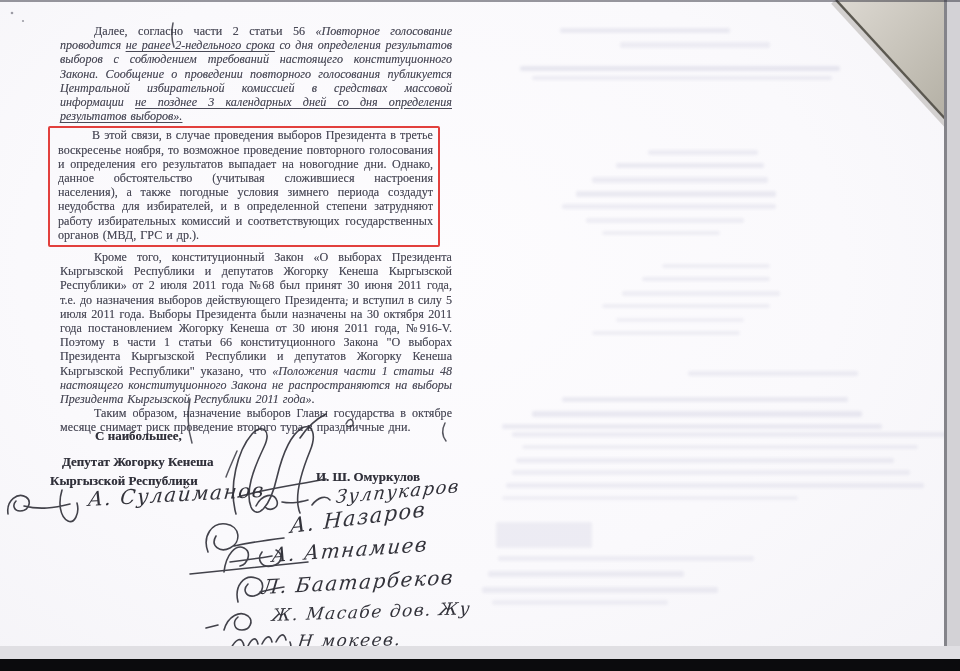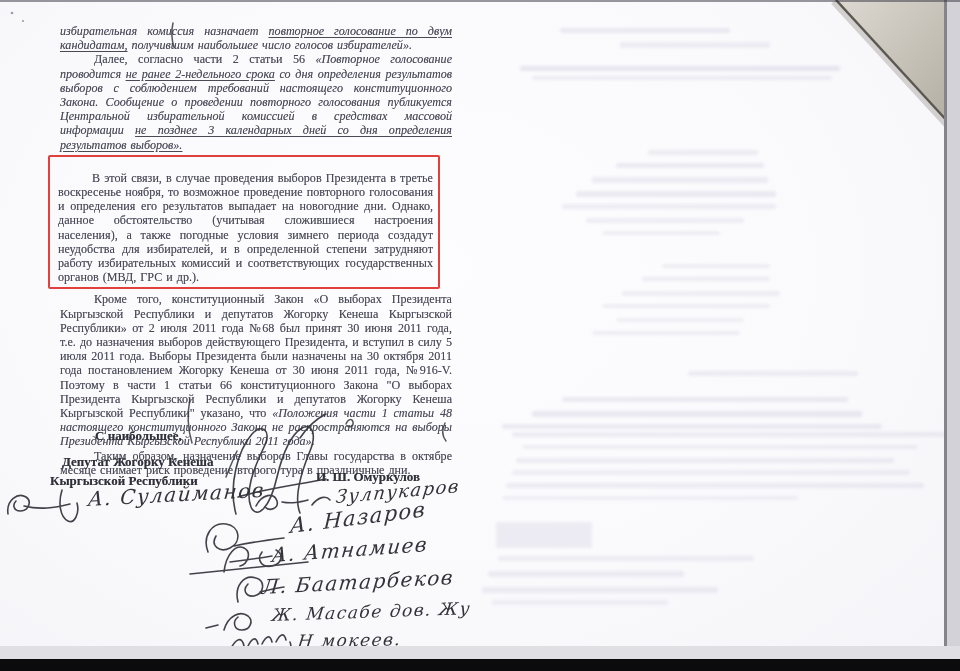--- a/index.html
+++ b/index.html
@@ -19,21 +19,21 @@
     font-size:12.1px;line-height:14.2px;color:#4a4a57;
     text-align:justify;word-spacing:1px;
     text-shadow:0 0 .5px rgba(70,70,88,.5);
   }
   .doc-text p{margin:0;text-indent:34px;}
   .doc-text p.no-indent{text-indent:0;}
   .doc-text .it{font-style:italic;}
   .doc-text .un{text-decoration:underline;text-underline-offset:2px;}
   .doc-text p.boxed{
     border:2.5px solid #e2403d;border-radius:2px;
-    margin:3px 12px 3px -12px;padding:14px 5px 3px 8px;
+    margin:3px 12px 3px -12px;padding:0 5px 3px 8px;
   }
 
   .pline{position:absolute;font-weight:bold;font-size:13px;color:#30303a;
     text-shadow:0 0 .5px rgba(48,48,58,.5);}
   .closing{left:95px;top:428px;}
   .sig-title1{left:62px;top:454px;text-align:right;}
   .sig-title2{left:50px;top:473px;}
   .sig-printed-name{left:316px;top:469px;}
 
   .sig{
@@ -86,21 +86,20 @@
       <div class="sm" style="left: 506px; top: 483px; width: 418px; height: 5px; opacity: 0.18;"></div>
       <div class="sm" style="left: 502px; top: 496px; width: 296px; height: 4px; opacity: 0.14;"></div>
       <div class="sm" style="left: 496px; top: 522px; width: 96px; height: 26px; opacity: 0.16;"></div>
       <div class="sm" style="left: 498px; top: 556px; width: 256px; height: 5px; opacity: 0.16;"></div>
       <div class="sm" style="left: 488px; top: 571px; width: 196px; height: 6px; opacity: 0.18;"></div>
       <div class="sm" style="left: 482px; top: 587px; width: 236px; height: 6px; opacity: 0.18;"></div>
       <div class="sm" style="left: 492px; top: 600px; width: 176px; height: 5px; opacity: 0.14;"></div>
     </div>
 
   <div class="doc-text" id="doc-text">
-      <p class="no-indent"><span class="it">избирательная комиссия назначает </span><span class="it un">повторное голосование по двум кандидатам,</span><span class="it"> получившим наибольшее число голосов избирателей».</span></p>
       <p><span>Далее, согласно части 2 статьи 56 </span><span class="it">«Повторное голосование проводится </span><span class="it un">не ранее 2-недельного срока</span><span class="it"> со дня определения результатов выборов с соблюдением требований настоящего конституционного Закона. Сообщение о проведении повторного голосования публикуется Центральной избирательной комиссией в средствах массовой информации </span><span class="it un">не позднее 3 календарных дней со дня определения результатов выборов».</span></p>
       <p class="boxed"><span>В этой связи, в случае проведения выборов Президента в третье воскресенье ноября, то возможное проведение повторного голосования и определения его результатов выпадает на новогодние дни. Однако, данное обстоятельство (учитывая сложившиеся настроения населения), а также погодные условия зимнего периода создадут неудобства для избирателей, и в определенной степени затрудняют работу избирательных комиссий и соответствующих государственных органов (МВД, ГРС и др.).</span></p>
       <p><span>Кроме того, конституционный Закон «О выборах Президента Кыргызской Республики и депутатов Жогорку Кенеша Кыргызской Республики» от 2 июля 2011 года №68 был принят 30 июня 2011 года, т.е. до назначения выборов действующего Президента, и вступил в силу 5 июля 2011 года. Выборы Президента были назначены на 30 октября 2011 года постановлением Жогорку Кенеша от 30 июня 2011 года, №916-V. Поэтому в части 1 статьи 66 конституционного Закона "О выборах Президента Кыргызской Республики и депутатов Жогорку Кенеша Кыргызской Республики" указано, что </span><span class="it">«Положения части 1 статьи 48 настоящего конституционного Закона не распространяются на выборы Президента Кыргызской Республики 2011 года».</span></p>
       <p><span>Таким образом, назначение выборов Главы государства в октябре месяце снимает риск проведение второго тура в праздничные дни.</span></p>
     </div>
 
   <div class="pline closing">С наибольшее,</div>
   <div class="pline sig-title1">Депутат Жогорку Кенеша</div>
   <div class="pline sig-title2">Кыргызской Республики</div>
   <div class="pline sig-printed-name">И. Ш. Омуркулов</div>

